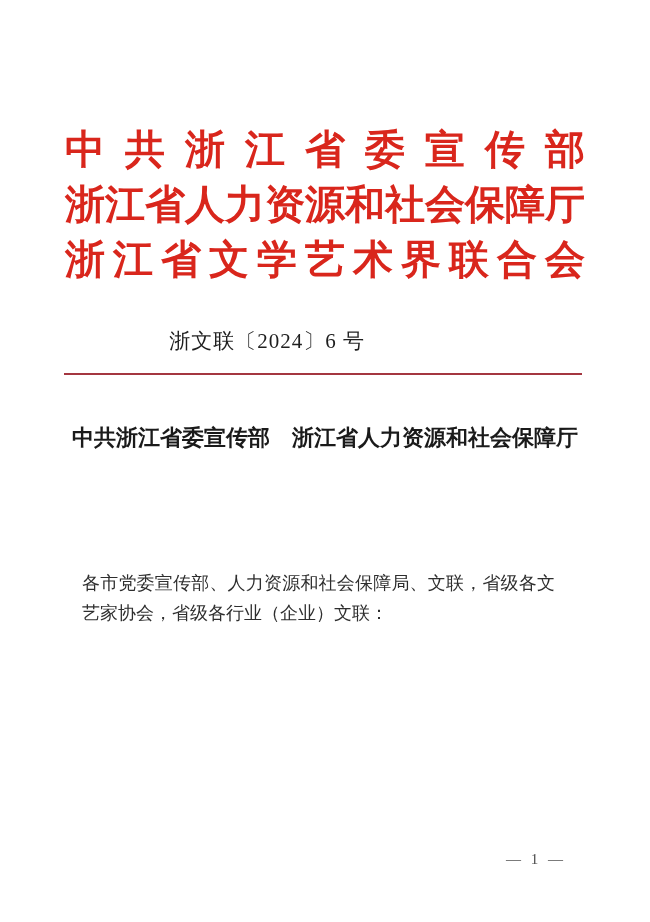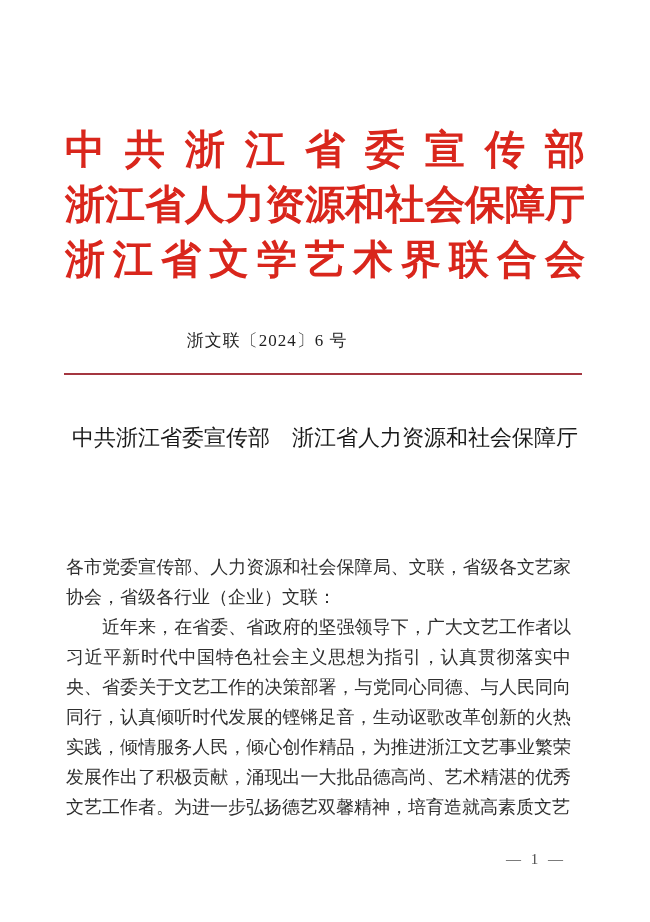--- a/index.html
+++ b/index.html
@@ -20,38 +20,38 @@
     position:absolute;top:122px;left:65px;width:520px;
     color:var(--header-red);font-weight:bold;
   }
   .hdr-line{
     display:flex;justify-content:space-between;
     height:55px;font-size:40px;line-height:55px;
     white-space:nowrap;
   }
   .doc-number{
     position:absolute;top:330px;left:0;width:534px;
-    text-align:center;font-size:17px;line-height:22px;
+    text-align:center;font-size:21px;line-height:22px;
     color:#1e1e1e;letter-spacing:1px;
   }
   .red-rule{
     position:absolute;top:373px;left:64px;width:518px;height:2px;
     background:var(--rule-red);
   }
   .title{
     position:absolute;top:421px;left:30px;width:590px;
     text-align:center;font-size:22px;line-height:34px;
-    font-weight:normal;color:#1a1a1a;
+    font-weight:bold;color:#1a1a1a;
   }
   .body-text{
     position:absolute;top:552px;left:66px;width:505px;
     font-size:18px;line-height:30px;color:#2e2e2e;
     text-align:justify;text-justify:inter-character;
   }
-  .body-text p{margin:0;}
+  .body-text p{margin:16px;}
   .para{text-indent:2em;}
   .page-number{
     position:absolute;top:849px;left:506px;
     font-size:15px;line-height:20px;color:#4d4d4d;letter-spacing:3px;
     white-space:nowrap;
   }
 </style>
 </head>
 <body>
 
@@ -102,18 +102,17 @@
   <div class="doc-number">浙文联〔2024〕6 号</div>
 
   <div class="red-rule"></div>
 
   <div class="title">
     <div>中共浙江省委宣传部　浙江省人力资源和社会保障厅</div>
   </div>
 
   <div class="body-text">
     <p class="salutation">各市党委宣传部、人力资源和社会保障局、文联，省级各文艺家协会，省级各行业（企业）文联：</p>
-    <p class="para">近年来，在省委、省政府的坚强领导下，广大文艺工作者以习近平新时代中国特色社会主义思想为指引，认真贯彻落实中央、省委关于文艺工作的决策部署，与党同心同德、与人民同向同行，认真倾听时代发展的铿锵足音，生动讴歌改革创新的火热实践，倾情服务人民，倾心创作精品，为推进浙江文艺事业繁荣发展作出了积极贡献，涌现出一大批品德高尚、艺术精湛的优秀文艺工作者。为进一步弘扬德艺双馨精神，培育造就高素质文艺</p>
   </div>
 
   <div class="page-number">— 1 —</div>
 
 </div>
 
 </body></html>

